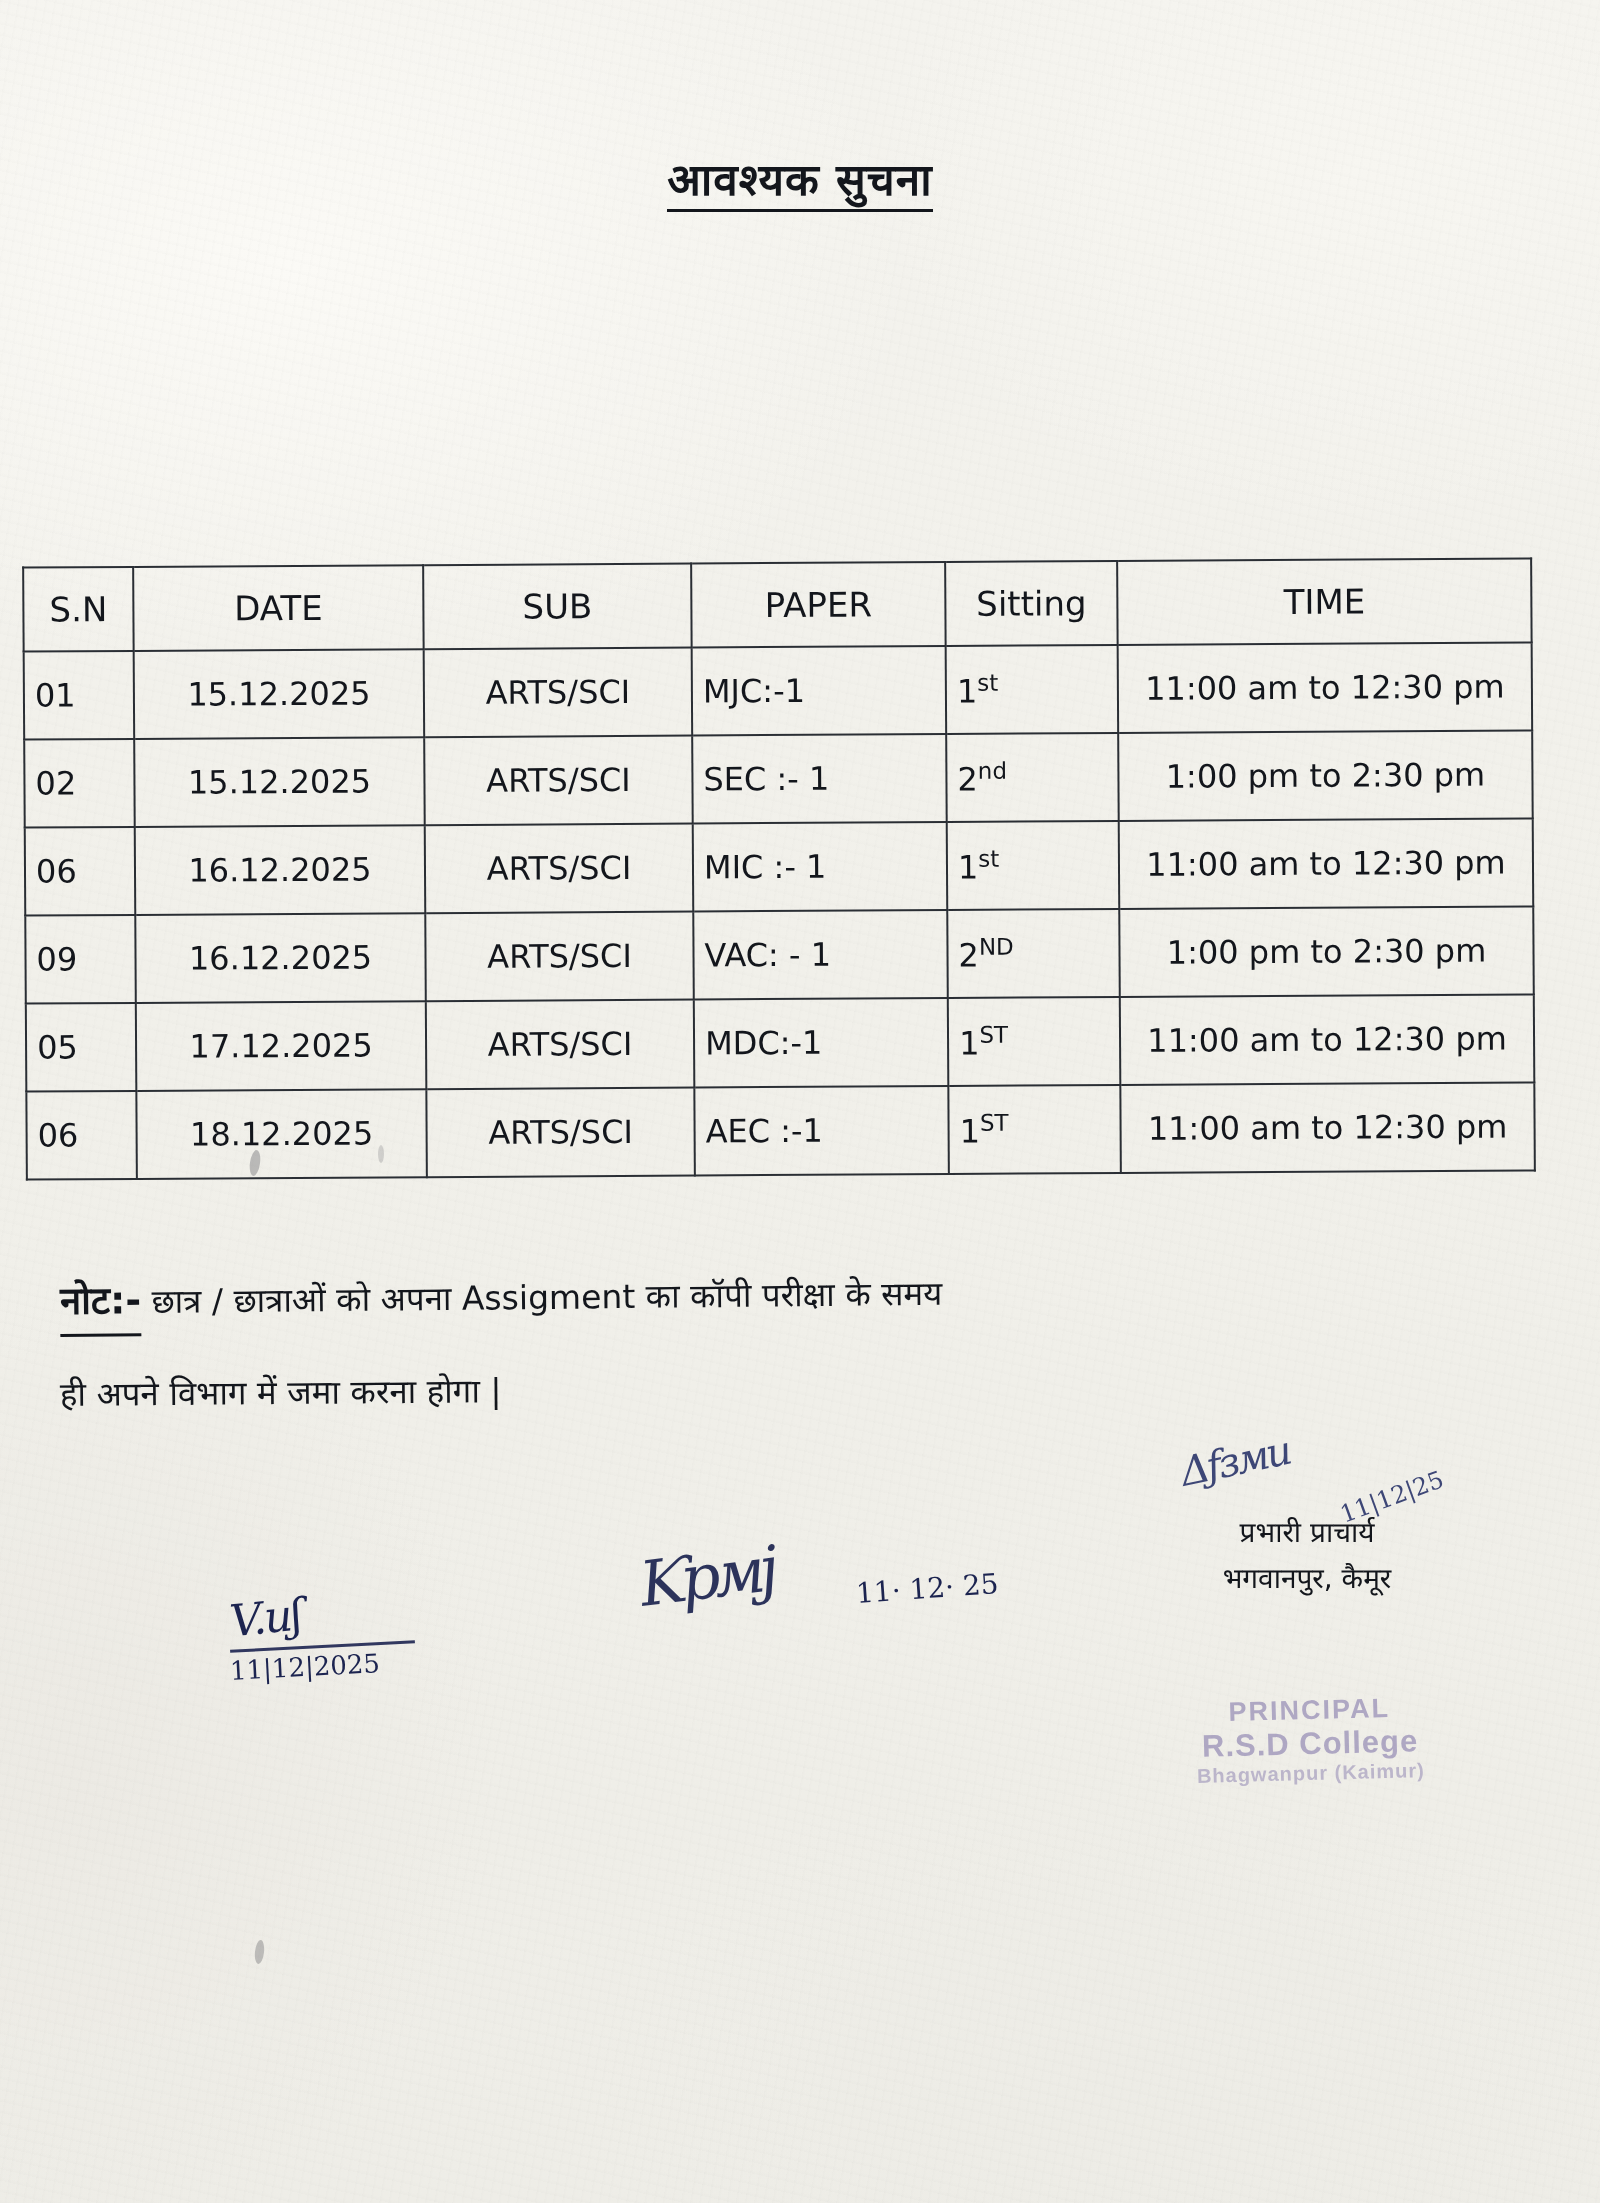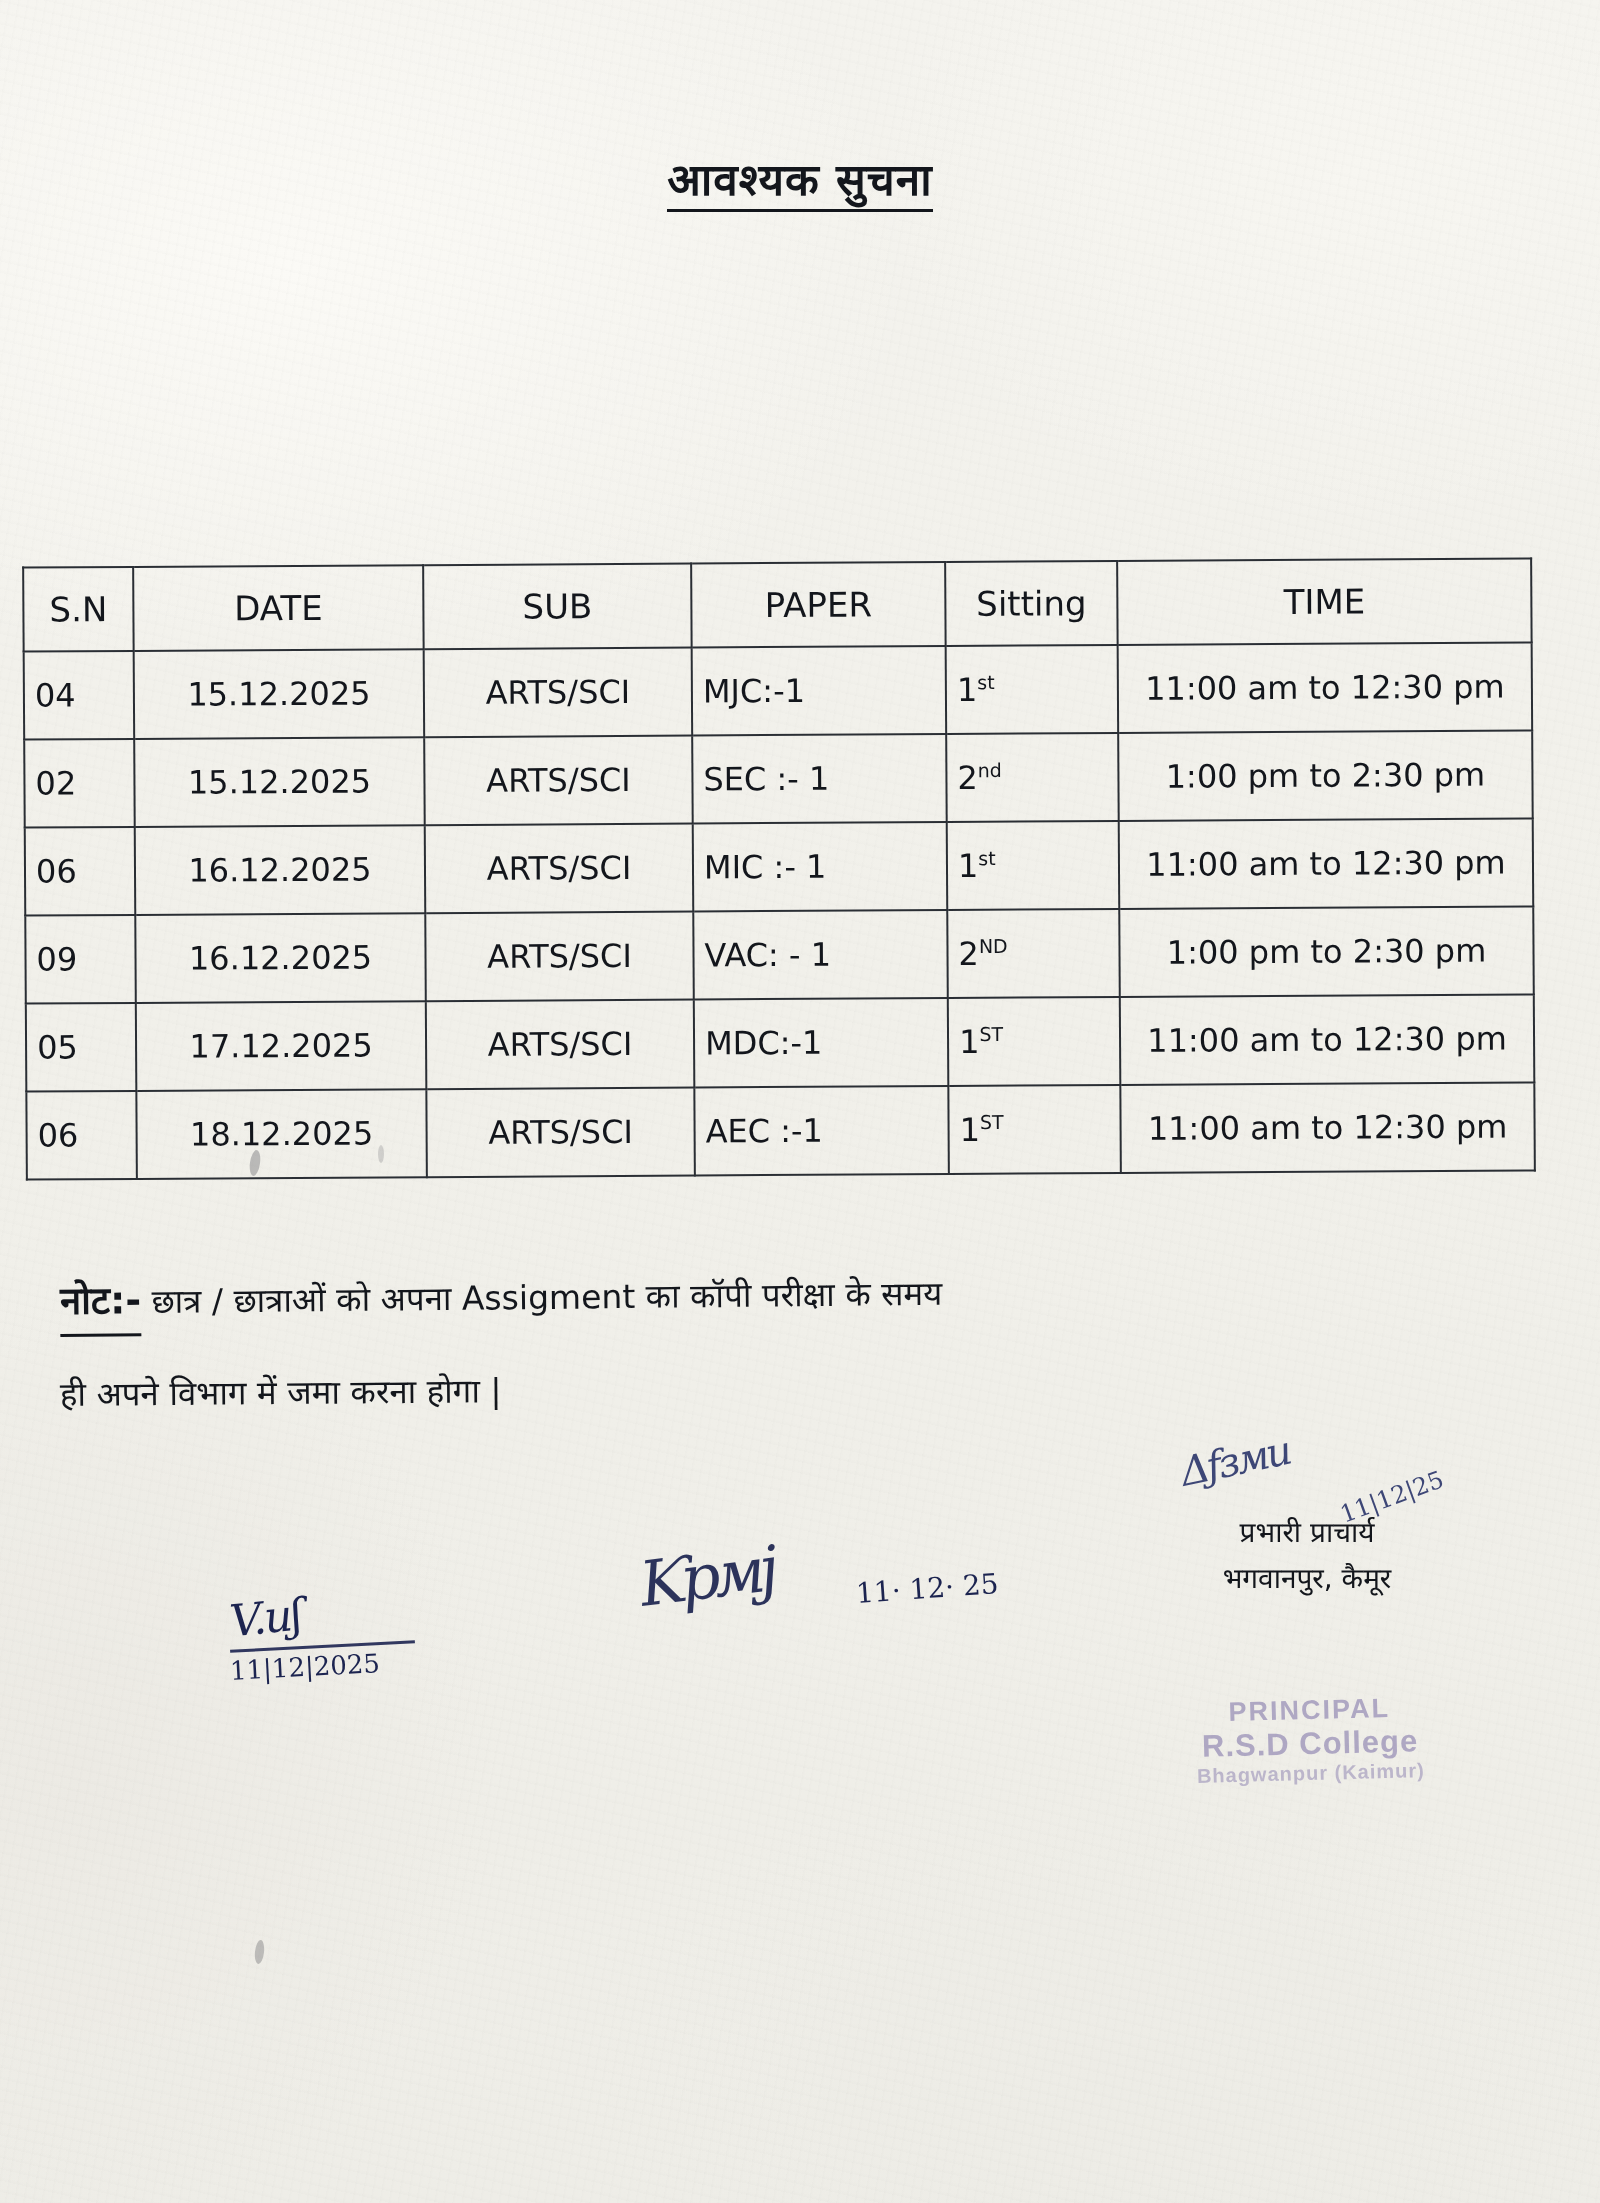--- a/index.html
+++ b/index.html
@@ -109,21 +109,21 @@
   }
   .c-sn      { width: 88px;  text-align: left;  font-size: 31px; padding-left: 12px;}
   .c-date    { width: 268px; text-align: center; }
   .c-sub     { width: 246px; text-align: center; font-size: 34px;}
   .c-paper   { width: 232px; text-align: left; padding-left: 14px;}
   .c-sitting { width: 150px; text-align: left; padding-left: 14px;}
   .c-time    { text-align: center; }
   th.c-sn      { text-align: left; padding-left: 12px; }
   th.c-paper   { text-align: center; }
   th.c-sitting { text-align: center; font-size: 30px; }
-  .sup { font-size: 19px; vertical-align: super; }
+  .sup { font-size: 23px; vertical-align: super; }
 
   
   .note {
     position: absolute;
     left: 60px;
     width: 1480px;
     top: 1255px;
     color: #13161c;
     font-size: 33px;
     line-height: 92px;
@@ -266,21 +266,21 @@
           <th class="c-sn">S.N</th>
           <th class="c-date">DATE</th>
           <th class="c-sub">SUB</th>
           <th class="c-paper">PAPER</th>
           <th class="c-sitting">Sitting</th>
           <th class="c-time">TIME</th>
         </tr>
       </thead>
       <tbody>
         <tr>
-          <td class="c-sn">04</td>
+          <td class="c-sn">01</td>
           <td class="c-date">15.12.2025</td>
           <td class="c-sub">ARTS/SCI</td>
           <td class="c-paper">MJC:-1</td>
           <td class="c-sitting"><span>1</span><span class="sup">st</span></td>
           <td class="c-time">11:00 am to 12:30 pm</td>
         </tr>
         <tr>
           <td class="c-sn">02</td>
           <td class="c-date">15.12.2025</td>
           <td class="c-sub">ARTS/SCI</td>

